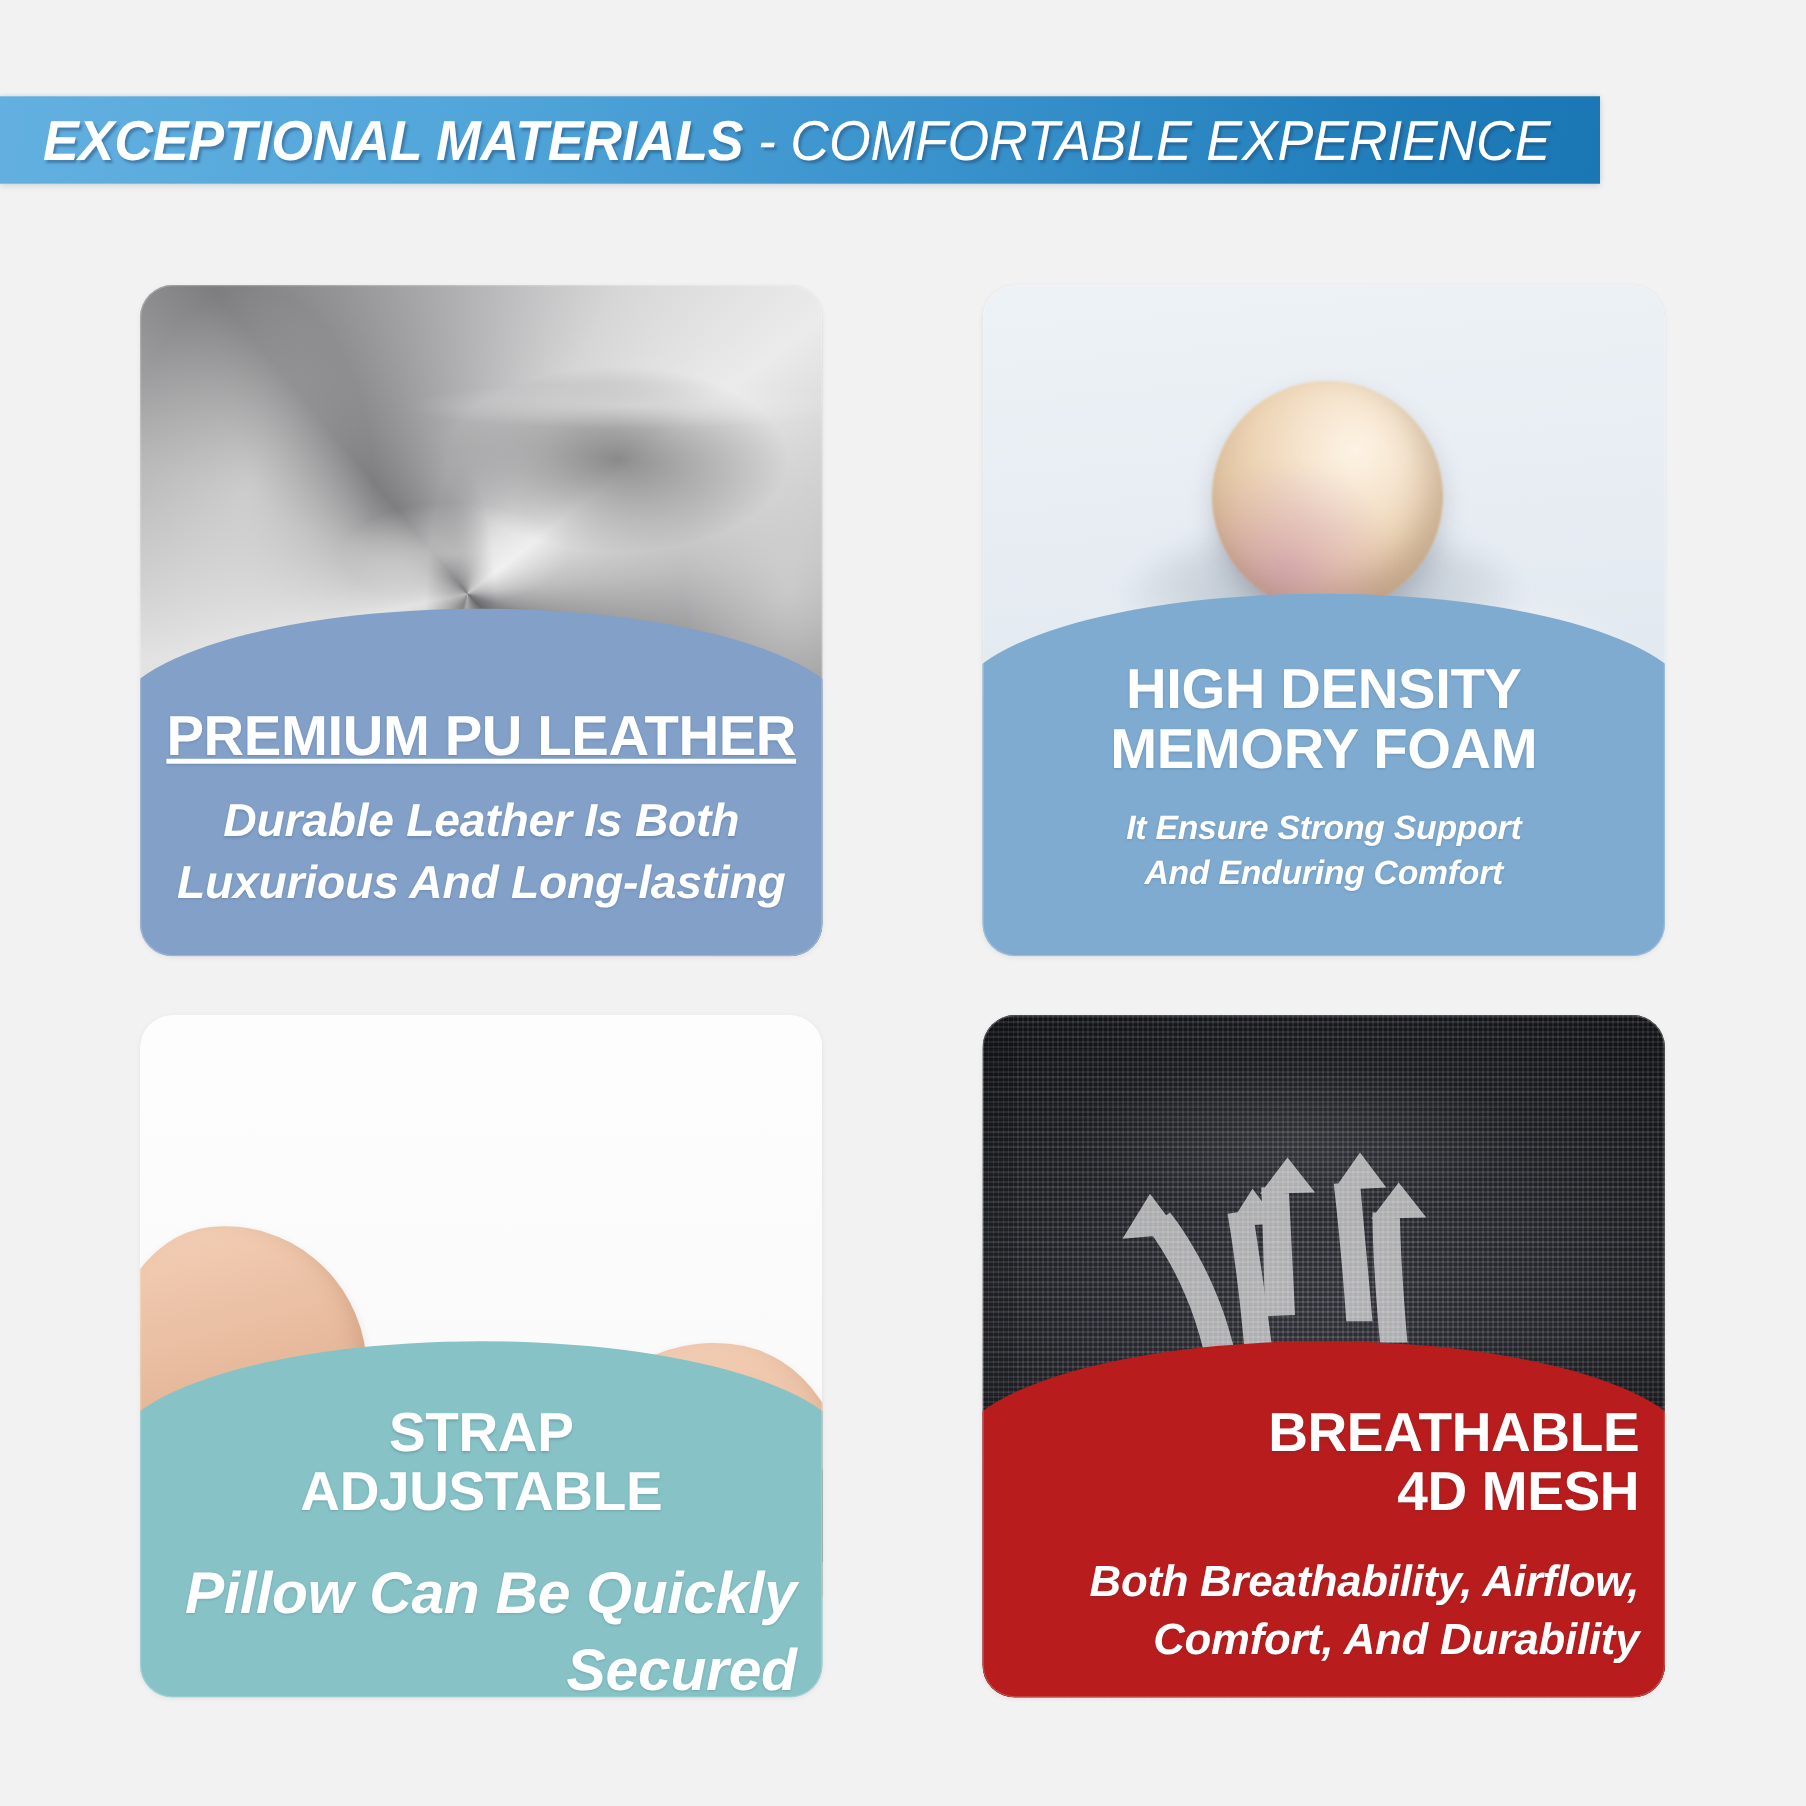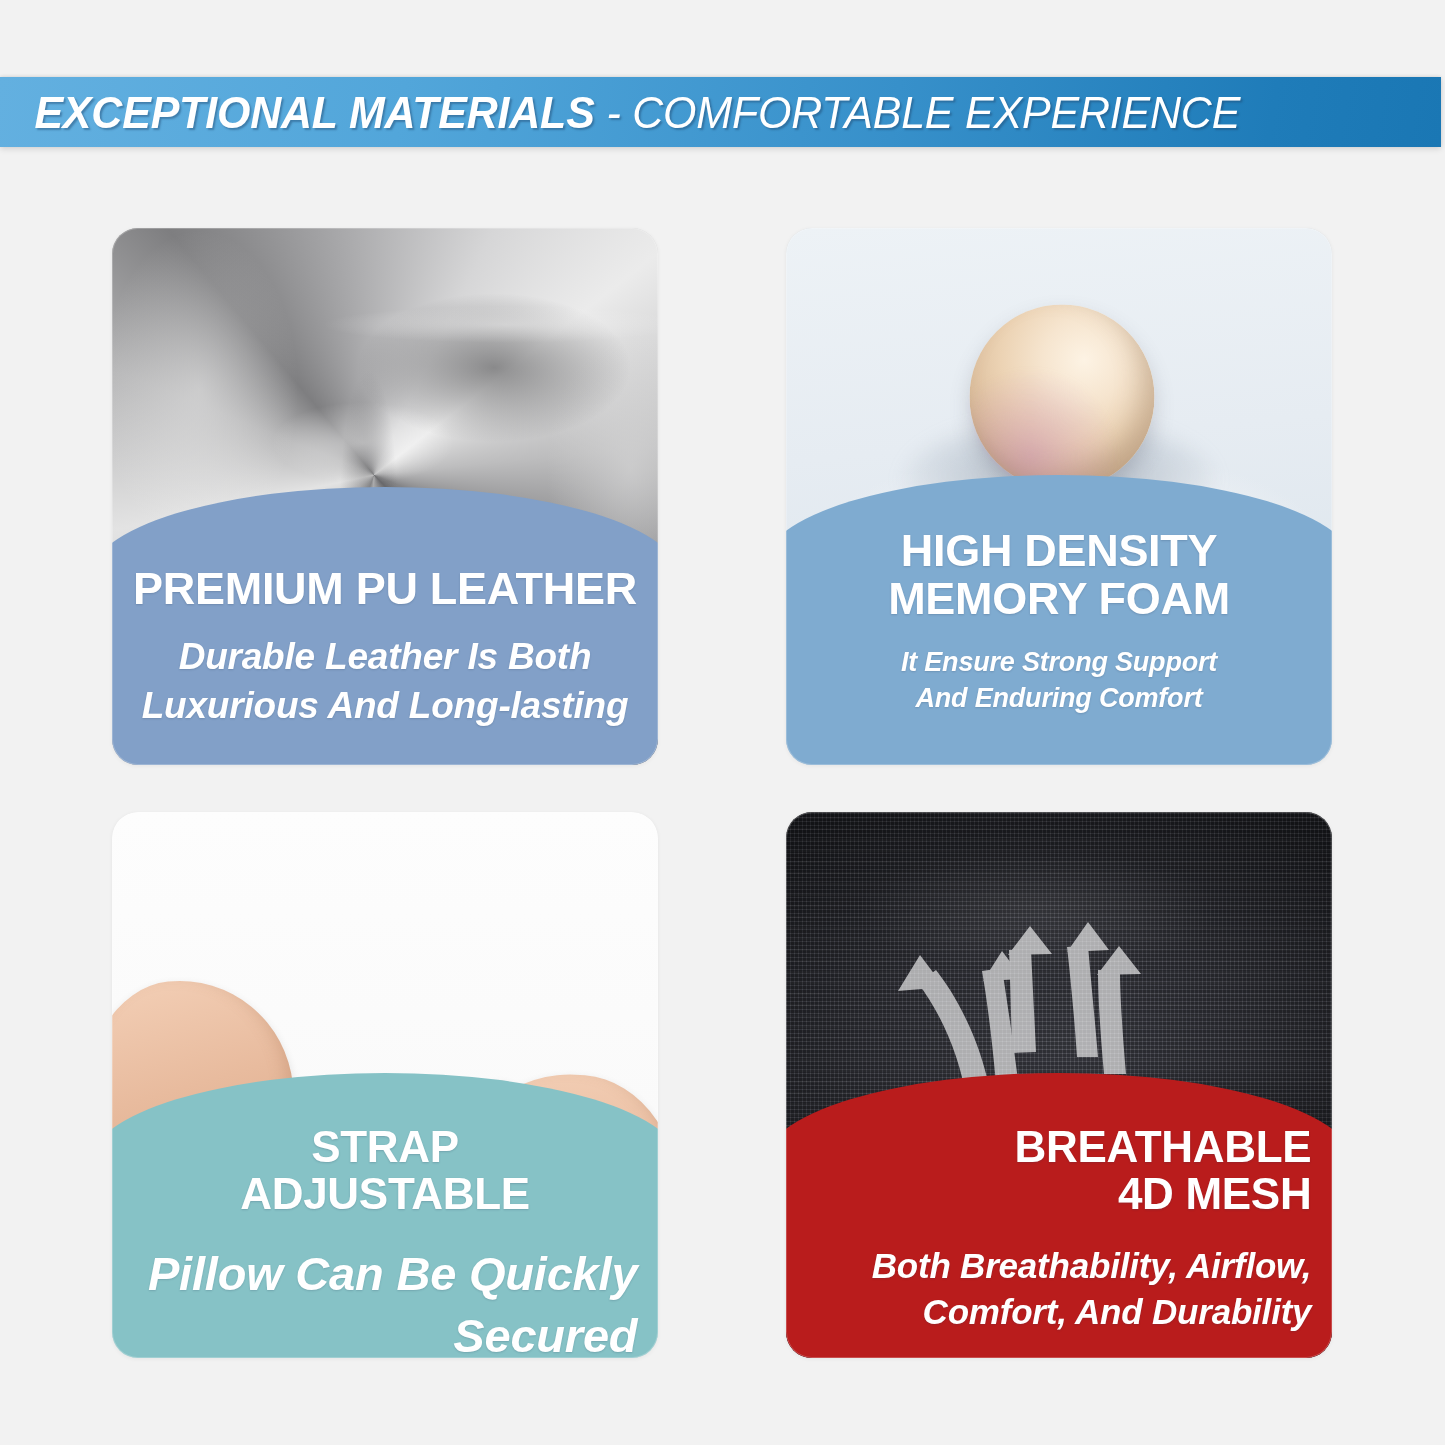--- a/index.html
+++ b/index.html
@@ -14,21 +14,21 @@
     background: #f2f2f2;
     font-family: "Liberation Sans", sans-serif;
     position: relative;
   }
 
   
   .banner {
     position: absolute;
     left: 0;
     top: 77px;
-    width: 1441px;
+    width: 1280px;
     height: 70px;
     background: linear-gradient(100deg, #63b0e0 0%, #52a6da 28%, #3790ca 62%, #1f7cb9 88%, #1a77b4 100%);
     display: flex;
     align-items: center;
     box-shadow: 0 2px 6px rgba(0,0,0,0.13), 0 -1px 3px rgba(0,0,0,0.07);
   }
   .banner-title {
     padding-left: 36px;
     color: #ffffff;
     font-size: 45px;
@@ -103,21 +103,21 @@
     font-weight: 700;
     font-style: italic;
     line-height: 1.32;
     letter-spacing: -0.2px;
     text-shadow: 0 1px 2px rgba(40,60,85,0.2);
   }
 
   
   .c1 .caption { height: 278px; background: #82a0c8; }
   .c1 .caption-inner { padding-top: 78px; }
-  .c1 .cap-title { font-size: 45px; }
+  .c1 .cap-title { font-size: 45px; text-decoration: underline; }
   .c1 .cap-sub   { font-size: 37px; margin-top: 20px; }
 
   .c2 .caption { height: 290px; background: #7fabd0; }
   .c2 .caption-inner { padding-top: 52px; }
   .c2 .cap-title { font-size: 45px; }
   .c2 .cap-sub   { font-size: 27px; margin-top: 22px; }
 
   .c3 .caption { height: 285px; background: #86c2c6; }
   .c3 .caption-inner { padding-top: 50px; }
   .c3 .cap-title { font-size: 44px; }

